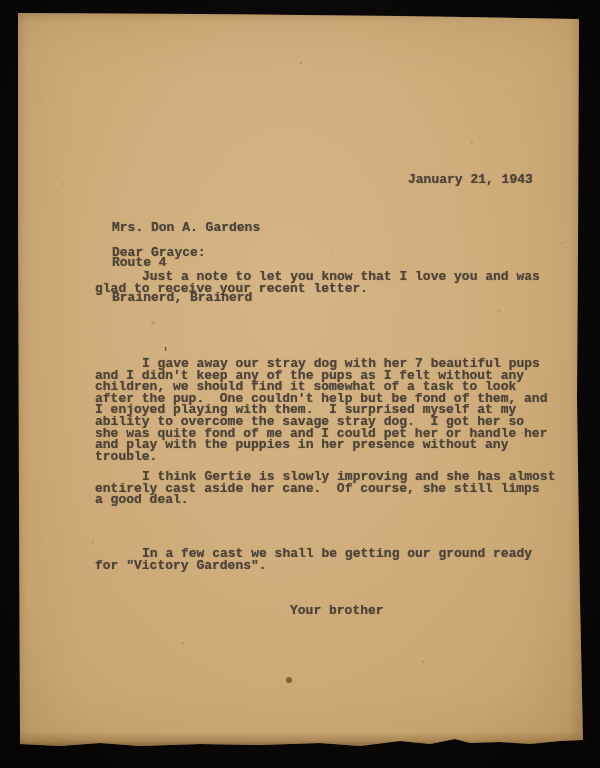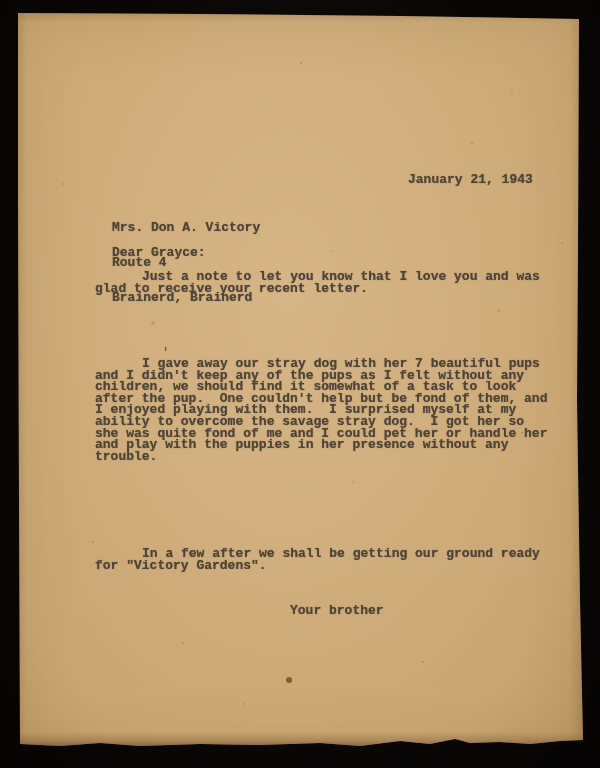--- a/index.html
+++ b/index.html
@@ -123,44 +123,47 @@
 
   <span class="speckles"></span>
   <span class="edge-top"></span>
   <span class="edge-left"></span>
   <span class="edge-right"></span>
   <span class="edge-bottom"></span>
 
   <div class="tw date-line">January 21, 1943</div>
 
   <div class="tw addr-block">
-    <div>Mrs. Don A. Victory</div>
+    <div>Mrs. Don A. Gardens</div>
     <div>Route 4</div>
     <div>Brainerd, Brainerd</div>
   </div>
 
   <div class="tw salutation">Dear Grayce:</div>
 
   <p class="tw para p1">Just a note to let you know that I love you and was
 glad to receive your recent letter.</p>
 
 
   <p class="tw para p3">I gave away our stray dog with her 7 beautiful pups
 and I didn't keep any of the pups as I felt without any
 children, we should find it somewhat of a task to look
 after the pup.  One couldn't help but be fond of them, and
 I enjoyed playing with them.  I surprised myself at my
 ability to overcome the savage stray dog.  I got her so
 she was quite fond of me and I could pet her or handle her
 and play with the puppies in her presence without any
 trouble.</p>
 
+  <p class="tw para p4">I think Gertie is slowly improving and she has almost
+entirely cast aside her cane.  Of course, she still limps
+a good deal.</p>
 
 
-  <p class="tw para p6">In a few after we shall be getting our ground ready
+  <p class="tw para p6">In a few cast we shall be getting our ground ready
 for "Victory Gardens".</p>
 
 
   <div class="tw signature">Your brother</div>
 
   <span class="stray-mark">'</span>
 
   <span class="ink-spot"></span>
 
 </div>

